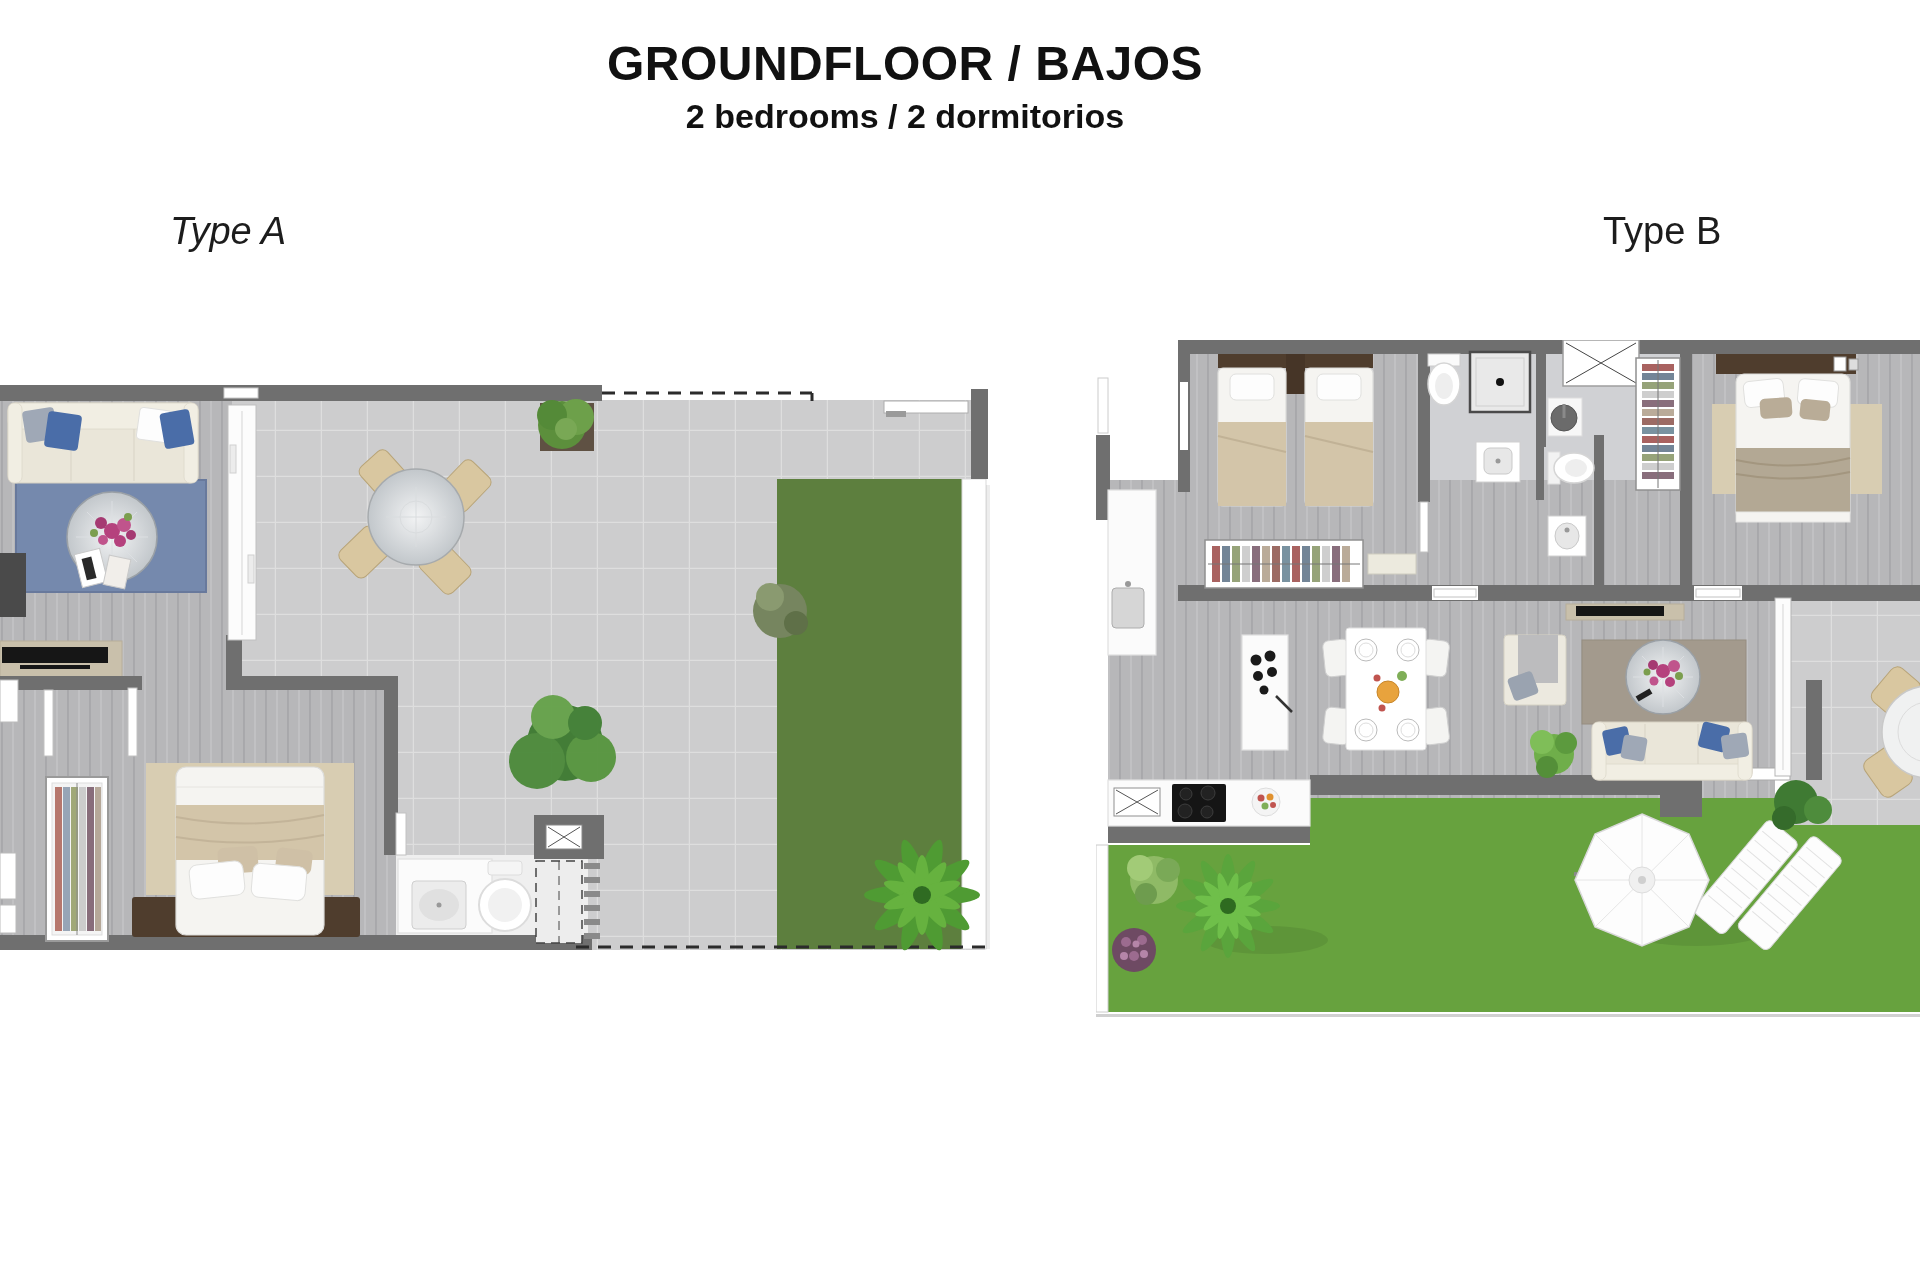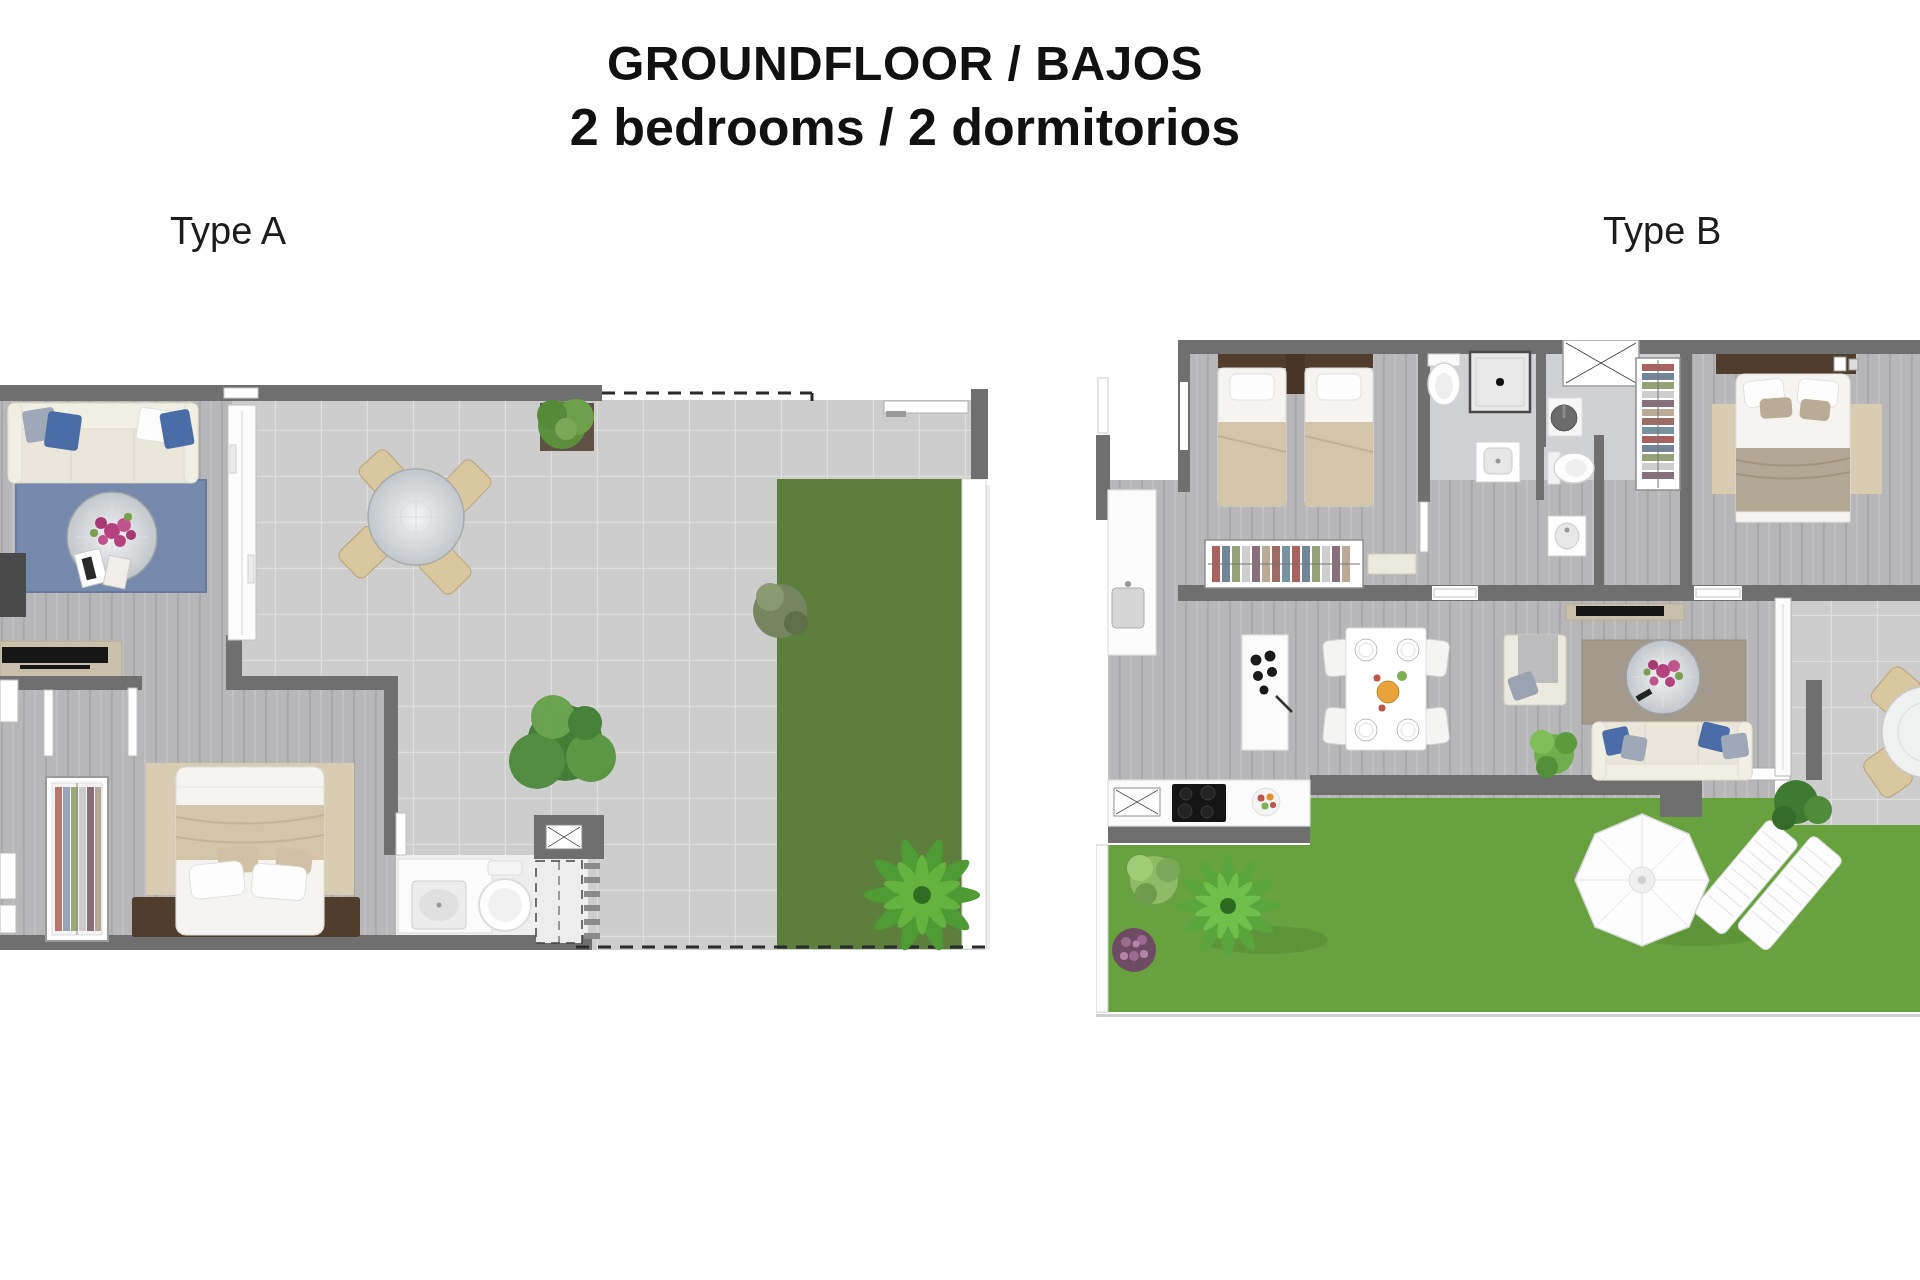--- a/index.html
+++ b/index.html
@@ -1,22 +1,22 @@
 <!DOCTYPE html>
 <html style="--wall: #6f6f6f; --tile: #cdcdce; --tileLine: #dedede; --wood: #b7b7b9; --grassA: #5d7f3e; --grassB: #67a23e; --rugBlue: #7589ad; --rugBeige: #d8cdb2; --rugTaupe: #a39a8d; --sofa: #eae6d9; --pillowBlue: #4a6da8; --blanketBeige: #d3c5a9; --blanketTaupe: #b3a894; --headboard: #4f3d2d; --console: #c9c0ab; --tv: #161616; --flowerPink: #b5417d;"><head>
 <meta charset="utf-8">
 <style>
   html,body{margin:0;padding:0;background:#fff;}
   .canvas{position:relative;width:1920px;height:1280px;background:#fff;overflow:hidden;
           font-family:"Liberation Sans","DejaVu Sans",sans-serif;color:#111;}
   .hdr{position:absolute;left:0;top:34px;width:1810px;text-align:center;}
   .hdr .t1{font-size:48px;font-weight:bold;letter-spacing:.5px;line-height:1.25;}
-  .hdr .t2{font-size:52px;font-weight:bold;line-height:1.3;}
+  .hdr .t2{font-size:34px;font-weight:bold;line-height:1.3;}
   .plan-label{position:absolute;font-size:38px;color:#1c1c1c;}
-  #label-a{left:170px;top:210px;}
+  #label-a{left:170px;top:210px;font-style:italic;}
   #label-b{left:1603px;top:210px;}
   svg{position:absolute;display:block;}
   #planA{left:0;top:385px;}
   #planB{left:1096px;top:340px;}
   
   .w{fill:var(--wall,#6f6f6f);}
   .cream{fill:var(--sofa,#eae6d9);stroke:#d5d0c2;}
   .creamL{fill:#f1eee3;stroke:#ddd8ca;stroke-width:.8;}
   .blue{fill:var(--pillowBlue,#4a6da8);}
   .grayp{fill:#9fa8b6;}

